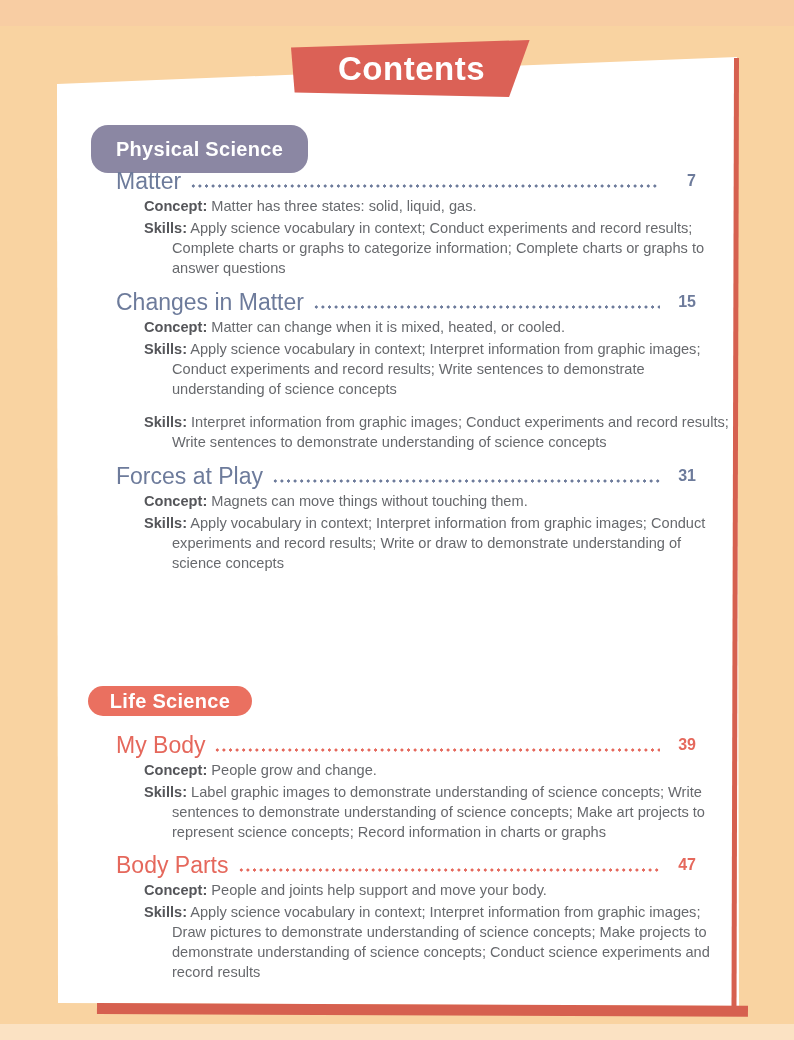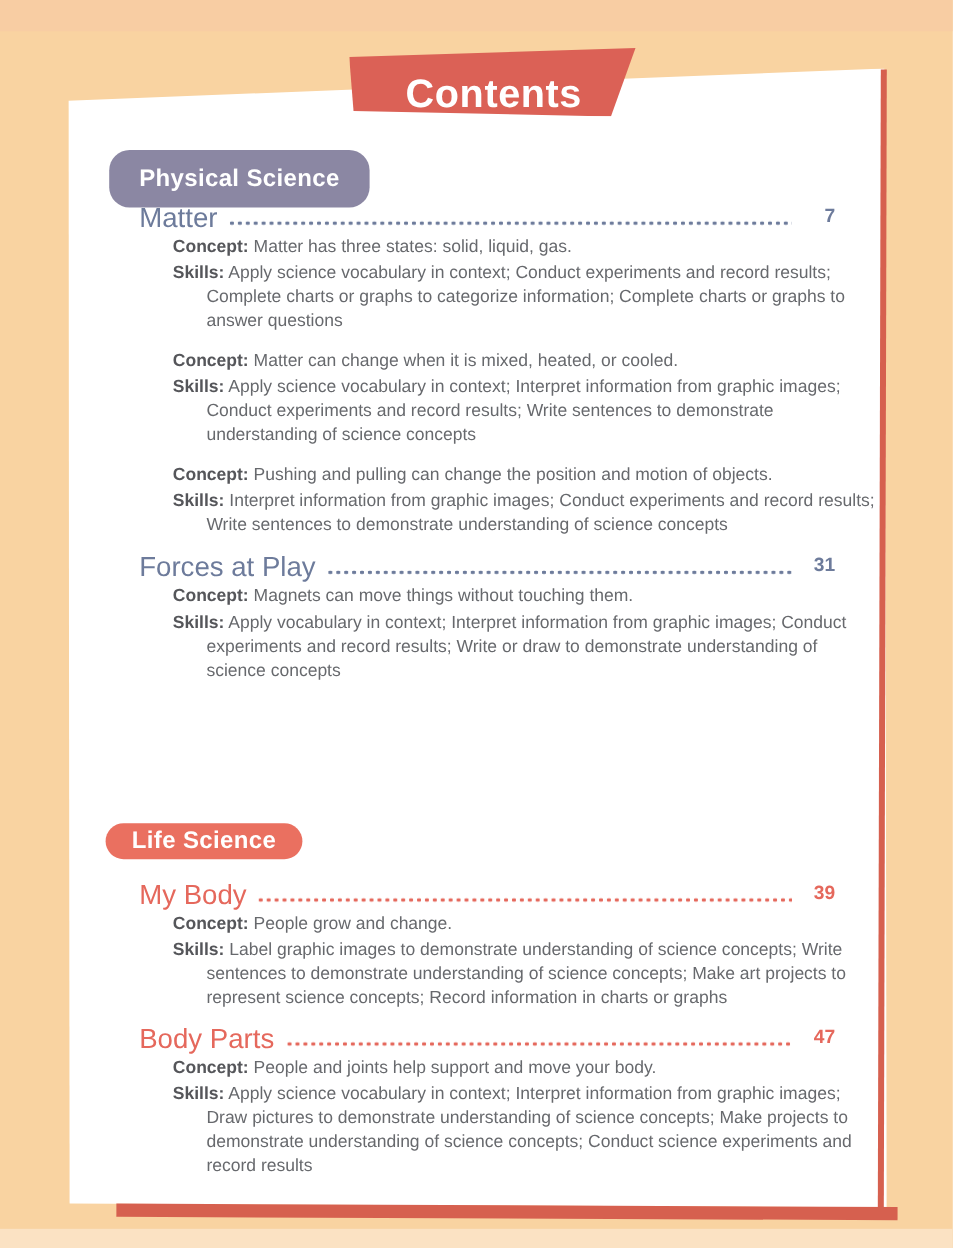--- a/index.html
+++ b/index.html
@@ -19,21 +19,21 @@
     clip-path:polygon(57px 84px, 737px 57px, 739px 1006px, 58px 1003px);
   }
   .edge-right{left:734px;top:58px;width:5px;height:950px;background:var(--edgeRed,#d6604f);transform:rotate(.15deg);transform-origin:top left;}
   .edge-bottom{left:97px;top:1003px;width:651px;height:11px;background:var(--edgeRed,#d6604f);transform:rotate(.25deg);transform-origin:top left;}
 
   
   .banner{
     left:291px;top:40px;width:241px;height:57px;
     background:var(--bannerRed,#db6156);
     clip-path:polygon(0 13%, 99% 0, 90.5% 100%, 1.5% 92%);
-    display:flex;align-items:flex-end;justify-content:center;
+    display:flex;align-items:center;justify-content:center;
     color:#fff;font-size:33px;font-weight:800;letter-spacing:.5px;
   }
 
   
   .pill{
     color:#fff;font-weight:800;font-size:20px;letter-spacing:.3px;
     display:flex;align-items:center;justify-content:center;border-radius:17px;
   }
   .pill-physical{left:91px;top:125px;width:217px;height:48px;background:var(--physPurple,#8b87a3);}
   .pill-life{left:88px;top:686px;width:164px;height:30px;background:var(--lifeCoral,#ea7060);}
@@ -86,26 +86,30 @@
       <div class="title-row">
         <span class="t">Matter</span>
         <span class="leader"></span>
         <span class="num">7</span>
       </div>
       <div class="detail"><span class="lbl">Concept:</span> <span>Matter has three states: solid, liquid, gas.</span></div>
       <div class="detail skills"><span class="lbl">Skills:</span> <span>Apply science vocabulary in context; Conduct experiments and record results; Complete charts or graphs to categorize information; Complete charts or graphs to answer questions</span></div>
     </div>
 
     <div class="entry">
+      <div class="title-row">
+        <span class="t">Changes in Matter</span>
+        <span class="leader"></span>
+        <span class="num">15</span>
+      </div>
       <div class="detail"><span class="lbl">Concept:</span> <span>Matter can change when it is mixed, heated, or cooled.</span></div>
       <div class="detail skills"><span class="lbl">Skills:</span> <span>Apply science vocabulary in context; Interpret information from graphic images; Conduct experiments and record results; Write sentences to demonstrate understanding of science concepts</span></div>
     </div>
 
     <div class="entry">
-      <div class="detail"><span class="lbl">Concept:</span> <span>Pushing and pulling can change the position and motion of objects.</span></div>
       <div class="detail skills"><span class="lbl">Skills:</span> <span>Interpret information from graphic images; Conduct experiments and record results; Write sentences to demonstrate understanding of science concepts</span></div>
     </div>
 
     <div class="entry">
       <div class="title-row">
         <span class="t">Forces at Play</span>
         <span class="leader"></span>
         <span class="num">31</span>
       </div>
       <div class="detail"><span class="lbl">Concept:</span> <span>Magnets can move things without touching them.</span></div>

